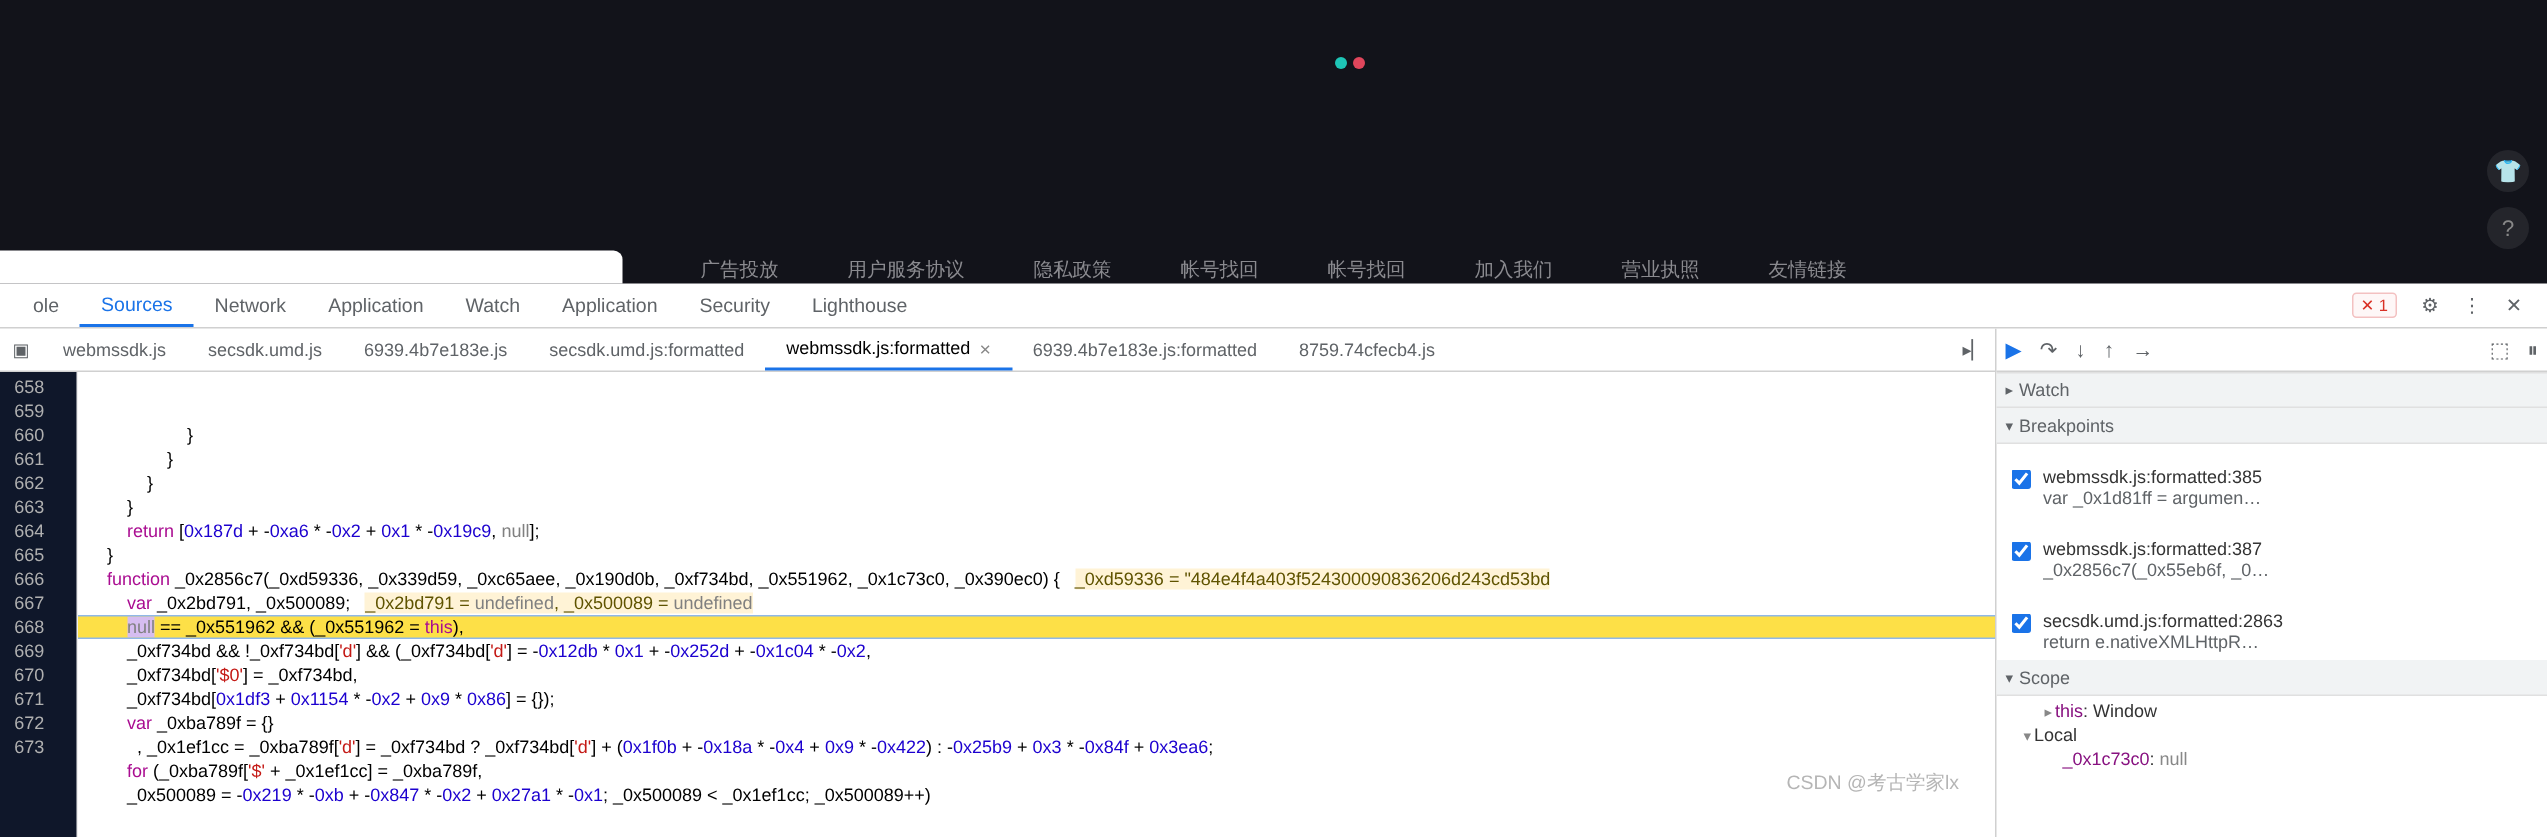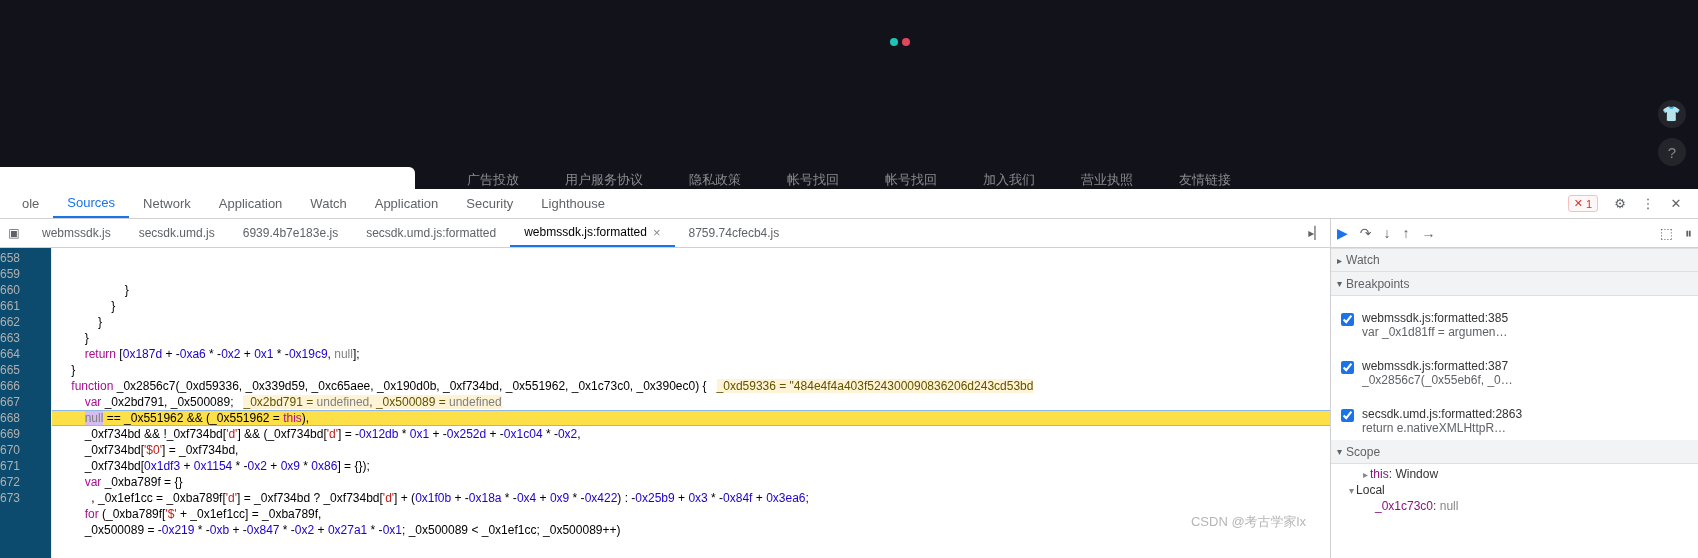--- a/index.html
+++ b/index.html
@@ -26,21 +26,21 @@
 .dt-body{flex:1;display:flex;overflow:hidden}
 .sources-pane{flex:1;display:flex;flex-direction:column;overflow:hidden}
 .file-tabs{height:29px;border-bottom:1px solid #d0d0d0;display:flex;align-items:center;font-size:12px;color:#5f6367}
 .ft-icon{width:28px;display:flex;align-items:center;justify-content:center;color:#5f6367}
 .ft{padding:0 14px;height:100%;display:flex;align-items:center;gap:6px;cursor:pointer}
 .ft.active{color:#000;border-bottom:2px solid #1a73e8}
 .ft .close{color:#888;font-size:13px}
 .ft-spacer{flex:1}
 
 .code-area{flex:1;display:flex;font-family:Consolas,monospace;font-size:12px;overflow:hidden;line-height:16px;background:#fff}
-.gutter{width:52px;background:#0c4a6e;color:#b0b0b0;text-align:left;padding-right:12px;padding-top:2px;border-right:1px solid #eee}
+.gutter{width:52px;background:#0f172a;color:#b0b0b0;text-align:center;padding-right:12px;padding-top:2px;border-right:1px solid #eee}
 .gutter div{height:16px}
 .code{flex:1;padding-top:2px;white-space:pre;overflow:hidden;position:relative}
 .code-line{height:16px;padding-left:6px;position:relative}
 .code-line.hl{background:#fde047}
 .code-line.hl::before{content:"";position:absolute;left:0;right:0;top:0;border-top:1px solid #8fb8e8}
 .code-line.hl::after{content:"";position:absolute;left:0;right:0;bottom:0;border-bottom:1px solid #8fb8e8}
 .kw{color:#aa0d91}
 .num{color:#1c00cf}
 .nullkw{color:#808080}
 .str{color:#c41a16}
@@ -114,20 +114,21 @@
       <div class="file-tabs">
         <span class="ft-icon">▣</span>
         <span class="ft">webmssdk.js</span>
         <span class="ft">secsdk.umd.js</span>
         <span class="ft">6939.4b7e183e.js</span>
         <span class="ft">secsdk.umd.js:formatted</span>
         <span class="ft active">
             <span>webmssdk.js:formatted</span>
             <span class="close">×</span>
           </span>
+        <span class="ft">6939.4b7e183e.js:formatted</span>
         <span class="ft">8759.74cfecb4.js</span>
         <span class="ft-spacer"></span>
         <span class="ft-icon">▸▏</span>
       </div>
       <div class="code-area">
         <div class="gutter" id="gutter">
             <div>658</div>
             <div>659</div>
             <div>660</div>
             <div>661</div>

